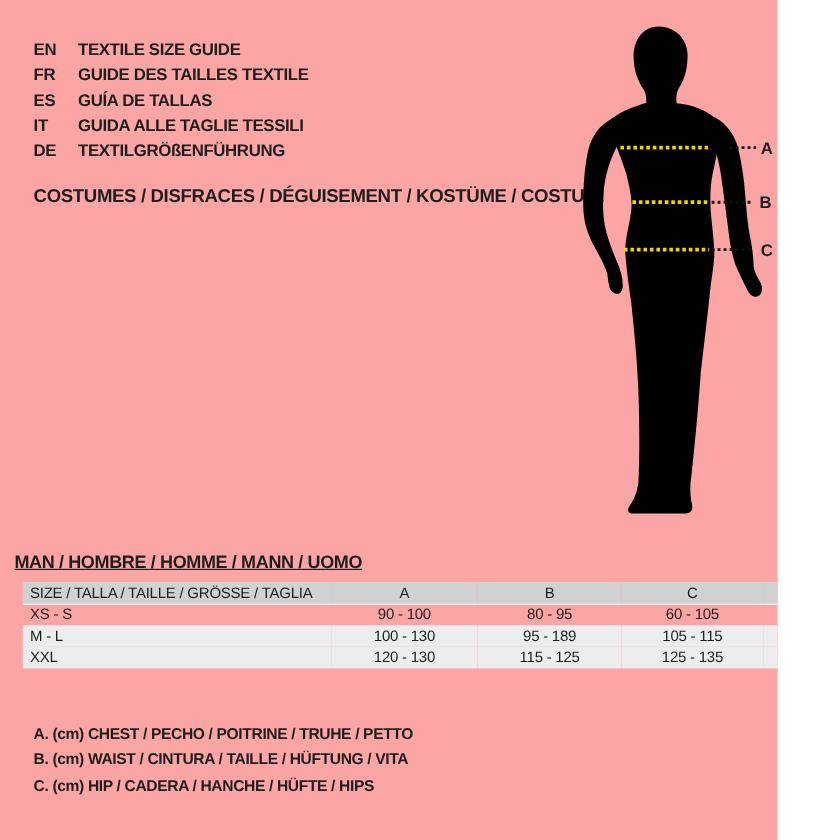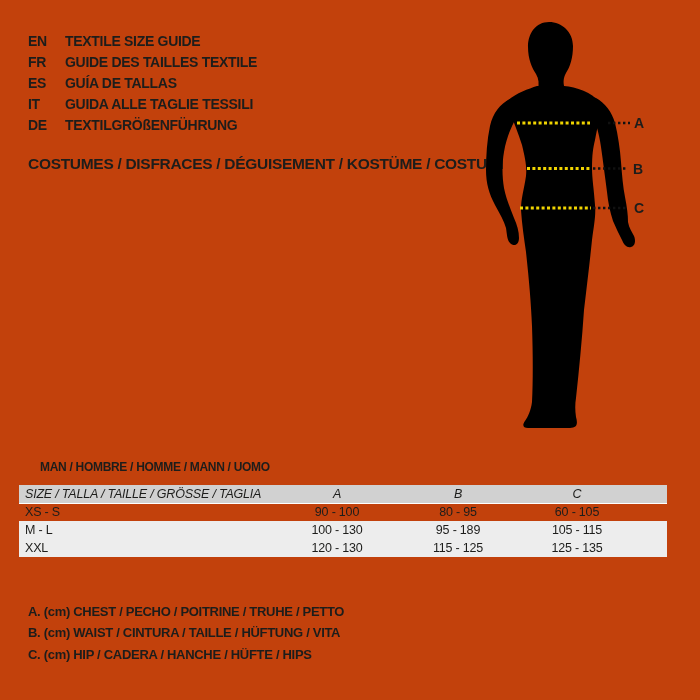--- a/index.html
+++ b/index.html
@@ -2,21 +2,21 @@
 <html><head>
 <meta charset="utf-8">
 <style>
   * { margin:0; padding:0; box-sizing:border-box; }
   html,body { width:700px; height:700px; background:#ffffff; }
   body {
     font-family:"Liberation Sans", sans-serif;
     color:#1d1d1b;
     position:relative;
   }
-  .sheet { position:relative; width:700px; height:700px; overflow:hidden; background:#c2410c; }
+  .sheet { position:relative; width:648px; height:700px; overflow:hidden; background:#fca5a5; }
 
   
   .lang-list {
     position:absolute; left:28px; top:31px;
     list-style:none;
     font-size:14px; font-weight:700; letter-spacing:-0.3px;
     line-height:21px; white-space:nowrap;
   }
   .lang-list li { display:flex; }
   .lang-list .code { width:37px; flex:0 0 37px; }
@@ -30,34 +30,34 @@
 
   
   .figure { position:absolute; left:440px; top:0; width:260px; height:460px; }
   .figure text {
     font-family:"Liberation Sans", sans-serif;
     font-size:14px; font-weight:700; fill:#1d1d1b;
   }
 
   
   .section-title {
-    position:absolute; left:40px; top:460px;
-    font-size:12px; font-weight:700; letter-spacing:-0.3px;
+    position:absolute; left:12px; top:460px;
+    font-size:15px; font-weight:700; letter-spacing:-0.3px;text-decoration:underline;
   }
 
   
   .size-table {
     position:absolute; left:19px; top:485px;
     width:648px; border-collapse:collapse; table-layout:fixed;
     font-size:12.5px; letter-spacing:-0.2px;
   }
   .size-table td { height:18px; vertical-align:middle; white-space:nowrap; }
   .size-table td.lbl { text-align:left; padding-left:6px; }
   .size-table td.val { text-align:center; }
-  .size-table tr.head td { background:#d1d1d1; border-bottom:1px solid #ffffff;font-style:italic; }
+  .size-table tr.head td { background:#d1d1d1; border-bottom:1px solid #ffffff; }
   .size-table tr.alt td { background:#ededed; }
 
   
   .legend {
     position:absolute; left:28px; top:601px;
     font-size:13px; font-weight:700; letter-spacing:-0.3px;
     line-height:21.4px; white-space:nowrap;
   }
 </style>
 </head>

